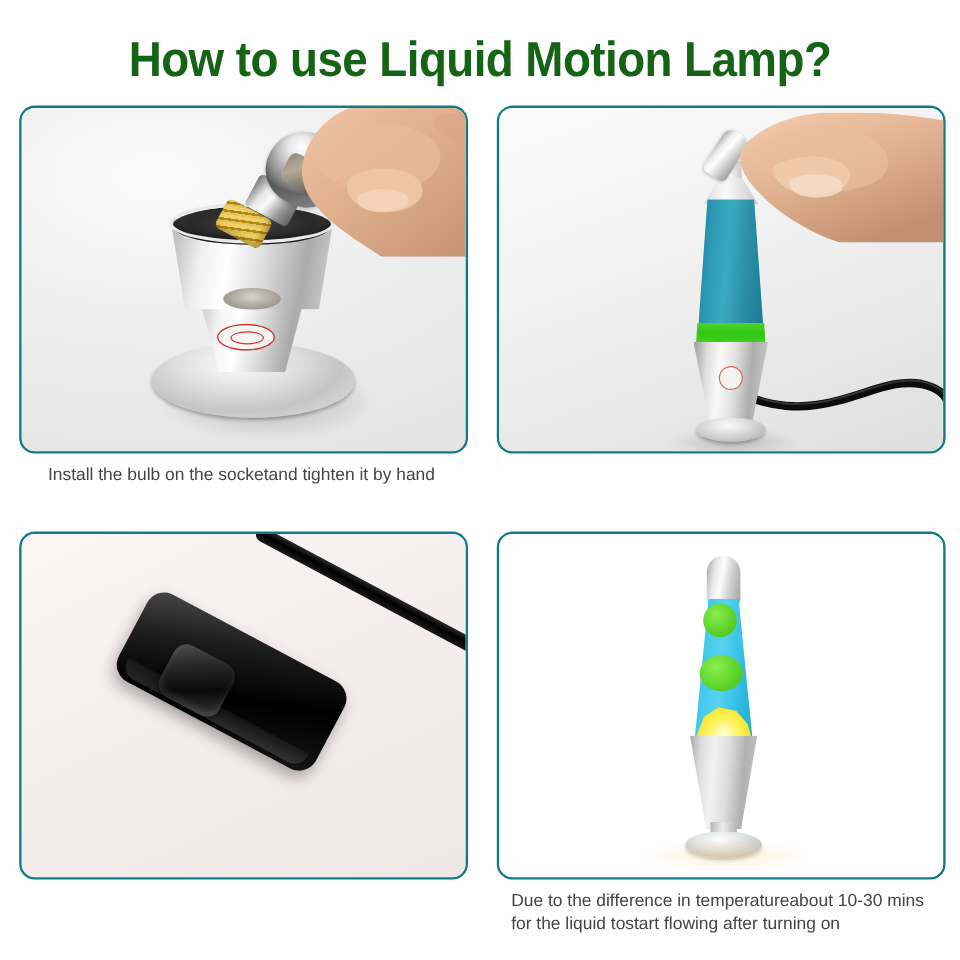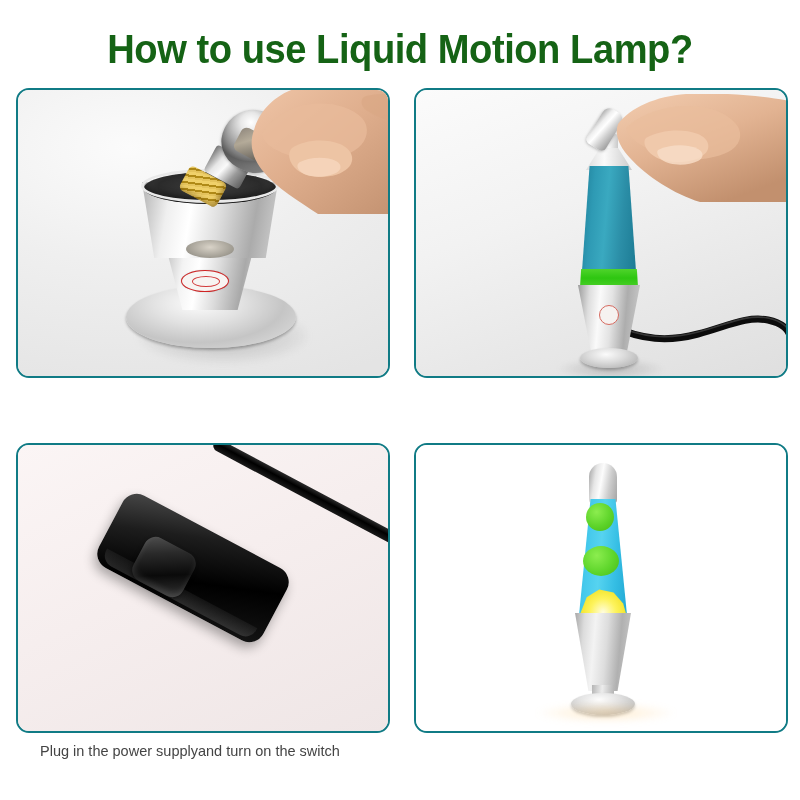--- a/index.html
+++ b/index.html
@@ -388,20 +388,21 @@
               <stop offset="100%" stop-color="#c08f6e"></stop>
             </linearGradient>
           </defs>
           <path d="M8,46 C14,24 34,6 60,2 C92,-3 140,0 168,6 L168,130 L72,130 C54,118 30,104 16,86 C6,73 3,60 8,46 Z" fill="url(#skin1)"></path>
           <path d="M16,50 C26,34 44,22 66,20 C84,18 104,22 116,34 C124,43 122,56 112,64 C98,75 72,80 52,74 C34,69 18,62 16,50 Z" fill="#e8bb9b" opacity="0.75"></path>
           <path d="M46,64 C58,56 78,54 94,60 C106,65 110,76 102,84 C92,94 68,96 54,88 C44,82 40,70 46,64 Z" fill="#edc4a4"></path>
           <path d="M54,78 C64,73 80,72 90,77 C96,80 96,86 90,89 C80,94 62,94 55,88 C51,85 50,80 54,78 Z" fill="#f5d5bb" opacity="0.9"></path>
           <path d="M120,12 C136,8 154,10 168,16 L168,44 C150,40 132,34 120,26 C114,21 114,14 120,12 Z" fill="#d9a684" opacity="0.6"></path>
         </svg>
       </div>
+      <div class="caption">Install the bulb on the socketand tighten it by hand</div>
     </div>
 
     <div class="step step-2">
       <div class="photo">
         <div class="p2-bg"></div>
         <div class="p2-foot-shadow"></div>
         <svg width="374" height="290" style="position:absolute;left:0;top:0">
           <path d="M196,236 C226,250 252,252 282,244 C312,236 330,226 352,230 C366,233 374,240 374,248" fill="none" stroke="#0c0c0c" stroke-width="7" stroke-linecap="round"></path>
           <path d="M196,236 C226,250 252,252 282,244 C312,236 330,226 352,230 C366,233 374,240 374,248" fill="none" stroke="#5a5a5a" stroke-width="1.6" stroke-linecap="round" opacity="0.55" transform="translate(0,-2)"></path>
         </svg>
@@ -432,34 +433,34 @@
     </div>
 
     <div class="step step-3">
       <div class="photo">
         <div class="p3-bg"></div>
         <div class="p3-cord-b"></div>
         <div class="p3-cord-a"></div>
         <div class="p3-switch"></div>
         <div class="p3-rocker"></div>
       </div>
-      <div class="caption">Plug in the power supplyand turn on the switch</div>
     </div>
 
     <div class="step step-4">
       <div class="photo">
         <div class="p4-bg"></div>
         <div class="p4-lamp">
           <div class="p4-cap"></div>
           <div class="p4-glass"></div>
           <div class="p4-blob1"></div>
           <div class="p4-blob2"></div>
           <div class="p4-blob3"></div>
           <div class="p4-body"></div>
           <div class="p4-stem"></div>
           <div class="p4-foot"></div>
         </div>
         <div class="p4-glow"></div>
       </div>
+      <div class="caption">Due to the difference in temperatureabout 10-30 mins for the liquid tostart flowing after turning on</div>
     </div>
 
   </div>
 </div>
 
 </body></html>

